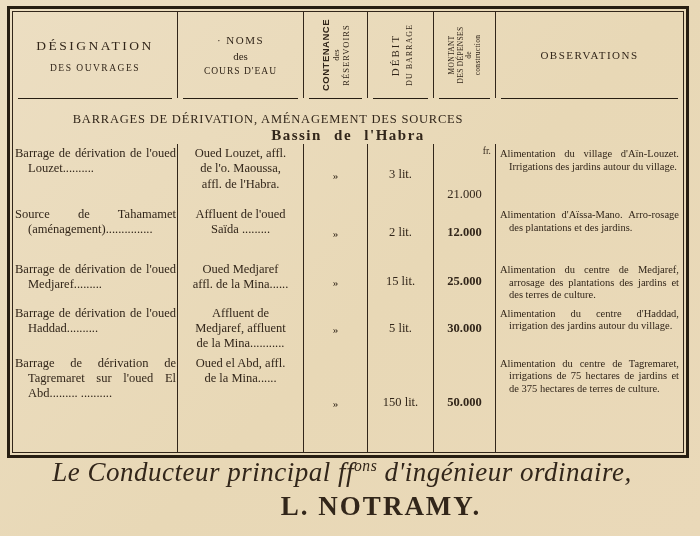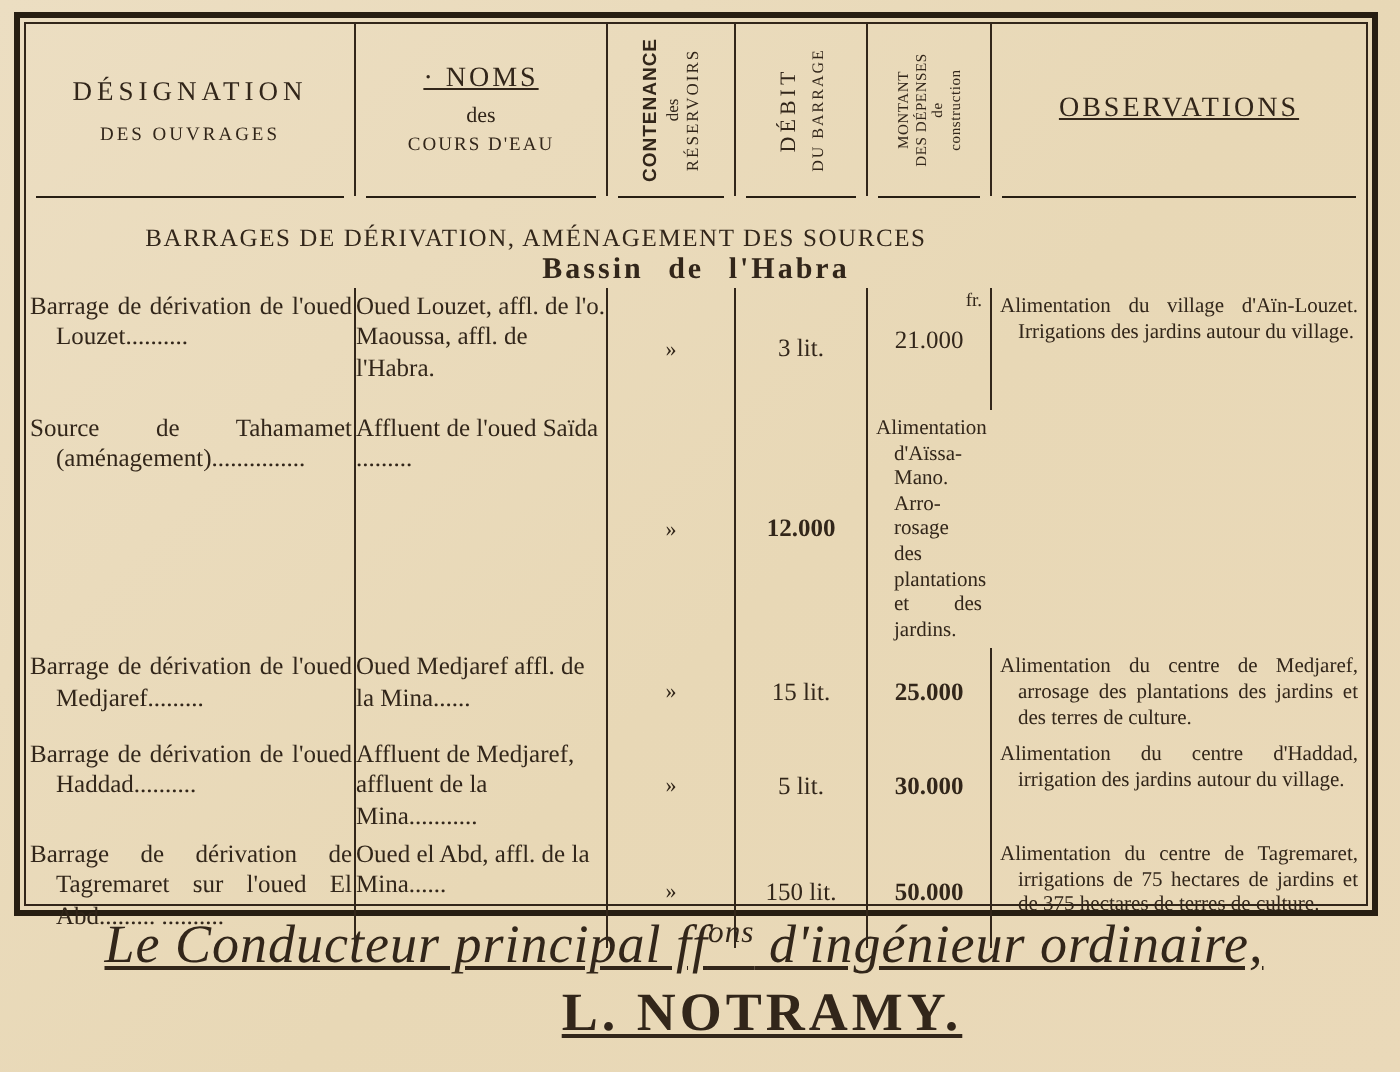--- a/index.html
+++ b/index.html
@@ -33,21 +33,21 @@
 
   
   .thead { height:86px; flex:0 0 auto; }
   .thead > div::after {
     content:""; position:absolute; left:5px; right:5px; bottom:-1px;
     border-bottom:1.6px solid #271e12;
   }
   .th-center { display:flex; flex-direction:column; align-items:center; justify-content:center; text-align:center; }
   .h-main  { font-size:13.5px; letter-spacing:2.5px; }
   .h-sub   { font-size:9.5px; letter-spacing:1.5px; margin-top:9px; }
-  .h-noms  { font-size:14px; letter-spacing:1.5px;text-decoration:underline; }
+  .h-noms  { font-size:11px; letter-spacing:1.5px; }
   .h-des   { font-size:11px; margin:4px 0; }
   .h-cours { font-size:9.5px; letter-spacing:1px; }
   .vwrap {
     position:absolute; top:50%; left:50%;
     transform:translate(-50%,-50%) rotate(-90deg);
     width:86px; text-align:center; line-height:1.15;
   }
   .v-bold  { font-size:9.5px; font-weight:bold; letter-spacing:.5px; font-family:"Liberation Sans","DejaVu Sans",sans-serif; }
   .v-sm    { font-size:8.5px; }
   .v-caps  { font-size:8.5px; letter-spacing:1px; }
@@ -63,31 +63,31 @@
   }
   .bassin-title {
     text-align:center; font-weight:bold; font-size:15px;
     letter-spacing:1.5px; word-spacing:7px; margin-top:0;
   }
   .band-mina .bassin-title { margin-top:2px; margin-bottom:2px; }
 
   
   .trow { flex:0 0 auto; }
   .c-des { font-size:12.5px; line-height:1.22; padding:2px 1px 2px 15px; text-indent:-13px; text-align:justify; }
-  .c-eau { font-size:12.5px; line-height:1.22; padding:2px 0; }
+  .c-eau { font-size:12.5px; line-height:1.22; padding:2px 14px; text-align:center; }
   .c-cont { display:flex; align-items:center; justify-content:center; font-size:11px; }
   .c-deb  { display:flex; align-items:center; justify-content:center; font-size:12.5px; }
   .c-mont { display:flex; align-items:center; justify-content:center; font-size:12.5px;font-weight:bold; }
-  .c-mont-fr { display:flex; flex-direction:column; align-items:stretch; font-size:12.5px; }
+  .c-mont-fr { display:flex; flex-direction:column; align-items:stretch; font-size:12.5px;gap:24px; }
   .fr-label { align-self:flex-end; font-size:9.5px; padding:2px 4px 0 0; }
   .mont-val { text-align:center; margin-top:7px; }
   .c-obs { font-size:10.5px; line-height:1.2; padding:4px 4px 2px 13px; text-indent:-9px; text-align:justify; }
 
   
-  .signature { position:absolute; left:0; right:16px; top:457px;text-decoration:underline; }
+  .signature { position:absolute; left:0; right:16px; top:457px; }
   .sig-line {
     font-style:italic; font-size:27px; text-align:center;
     letter-spacing:.5px; white-space:nowrap;
   }
   .sig-line sup { font-size:58%; font-style:italic; }
   .sig-name {
     font-weight:bold; font-size:27px; text-align:center;
     letter-spacing:2px; padding-left:78px; margin-top:3px;
   }
 </style>
@@ -149,20 +149,21 @@
           <span class="fr-label">fr.</span>
           <span class="mont-val">21.000</span>
         </div>
         <div class="c-obs">Alimentation du village d'Aïn-Louzet. Irrigations des jardins autour du village.</div>
       </div>
 
       <div class="cols trow" style="min-height:55px">
         <div class="c-des">Source de Tahamamet (aménagement)...............</div>
         <div class="c-eau">Affluent de l'oued Saïda .........</div>
         <div class="c-cont">»</div>
+        <div class="c-deb">2 lit.</div>
         <div class="c-mont">12.000</div>
         <div class="c-obs">Alimentation d'Aïssa-Mano. Arro-rosage des plantations et des jardins.</div>
       </div>
 
 
       <div class="cols trow" style="min-height:42px">
         <div class="c-des">Barrage de dérivation de l'oued Medjaref.........</div>
         <div class="c-eau">Oued Medjaref affl. de la Mina......</div>
         <div class="c-cont">»</div>
         <div class="c-deb">15 lit.</div>

